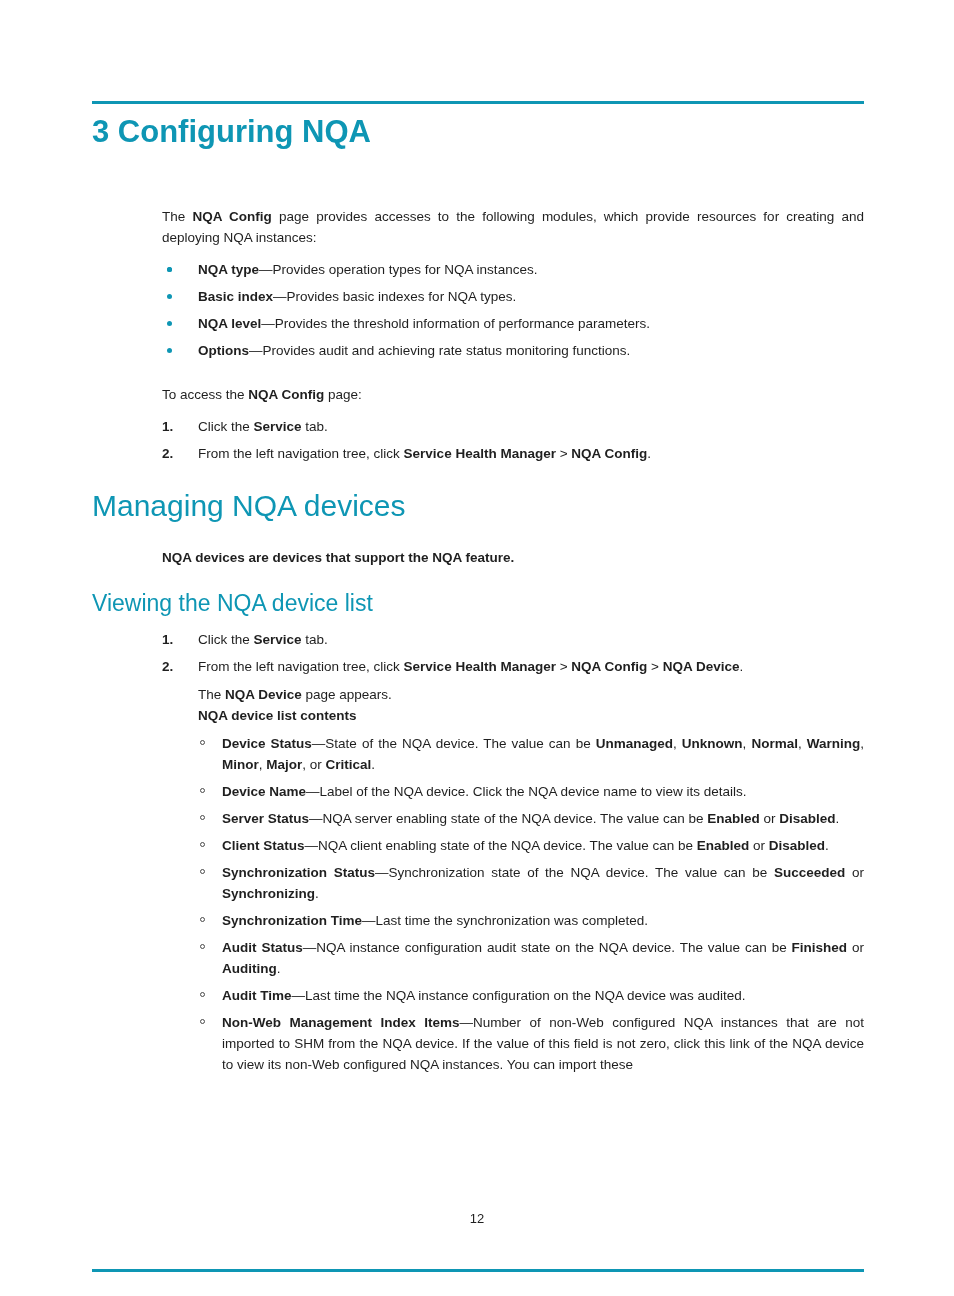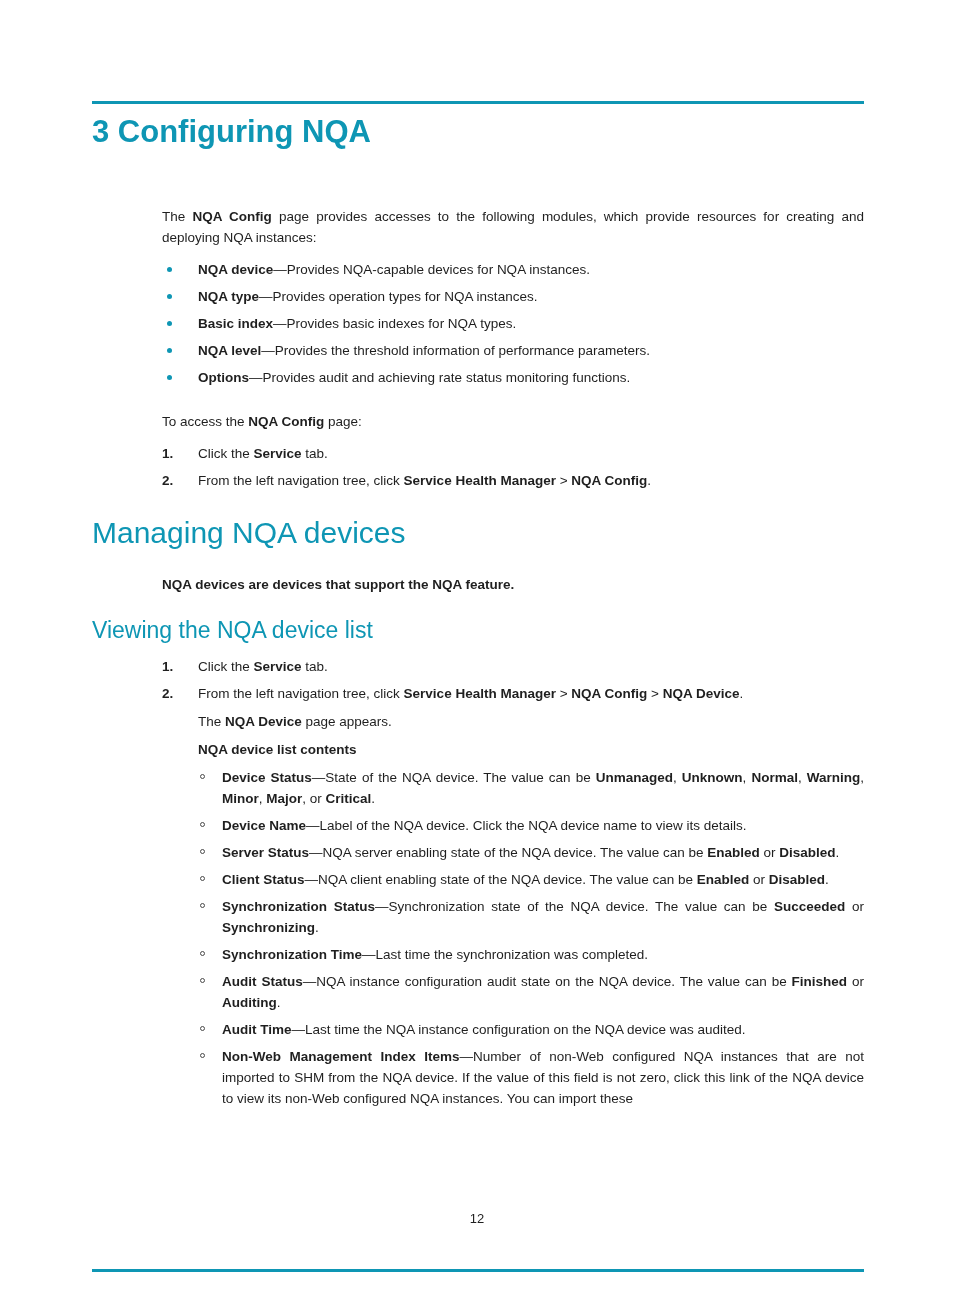--- a/index.html
+++ b/index.html
@@ -73,21 +73,21 @@
     padding-left: 36px;
     margin-bottom: 6px;
   }
   .step-num {
     position: absolute;
     left: 0;
     font-weight: 700;
   }
   .step-content { padding-left: 36px; }
   .appears { margin-top: 7px; }
-  .contents-heading { margin-top: 7px; font-weight: 700; }
+  .contents-heading { font-weight: 700; }
   .circle-list { margin-top: 7px; }
   .circle-item {
     position: relative;
     padding-left: 24px;
     margin-bottom: 6px;
     text-align: justify;
   }
   .circle {
     position: absolute;
     left: 2px;
@@ -125,21 +125,20 @@
   <div class="chapter-rule"></div>
   <h1 class="chapter-title">3 Configuring NQA</h1>
 
   <div class="body-block">
     <p class="intro"><span>The </span><span class="b">NQA Config</span><span> page provides accesses to the following modules, which provide resources for creating and deploying NQA instances:</span></p>
 
     <ul class="bullet-list">
 
         <li class="bullet-item">
           <span class="bullet"></span>
-          <span class="item-text"><span class="b">NQA device</span><span>—Provides NQA-capable devices for NQA instances.</span></span>
         </li>
 
         <li class="bullet-item">
           <span class="bullet"></span>
           <span class="item-text"><span class="b">NQA type</span><span>—Provides operation types for NQA instances.</span></span>
         </li>
 
         <li class="bullet-item">
           <span class="bullet"></span>
           <span class="item-text"><span class="b">Basic index</span><span>—Provides basic indexes for NQA types.</span></span>

